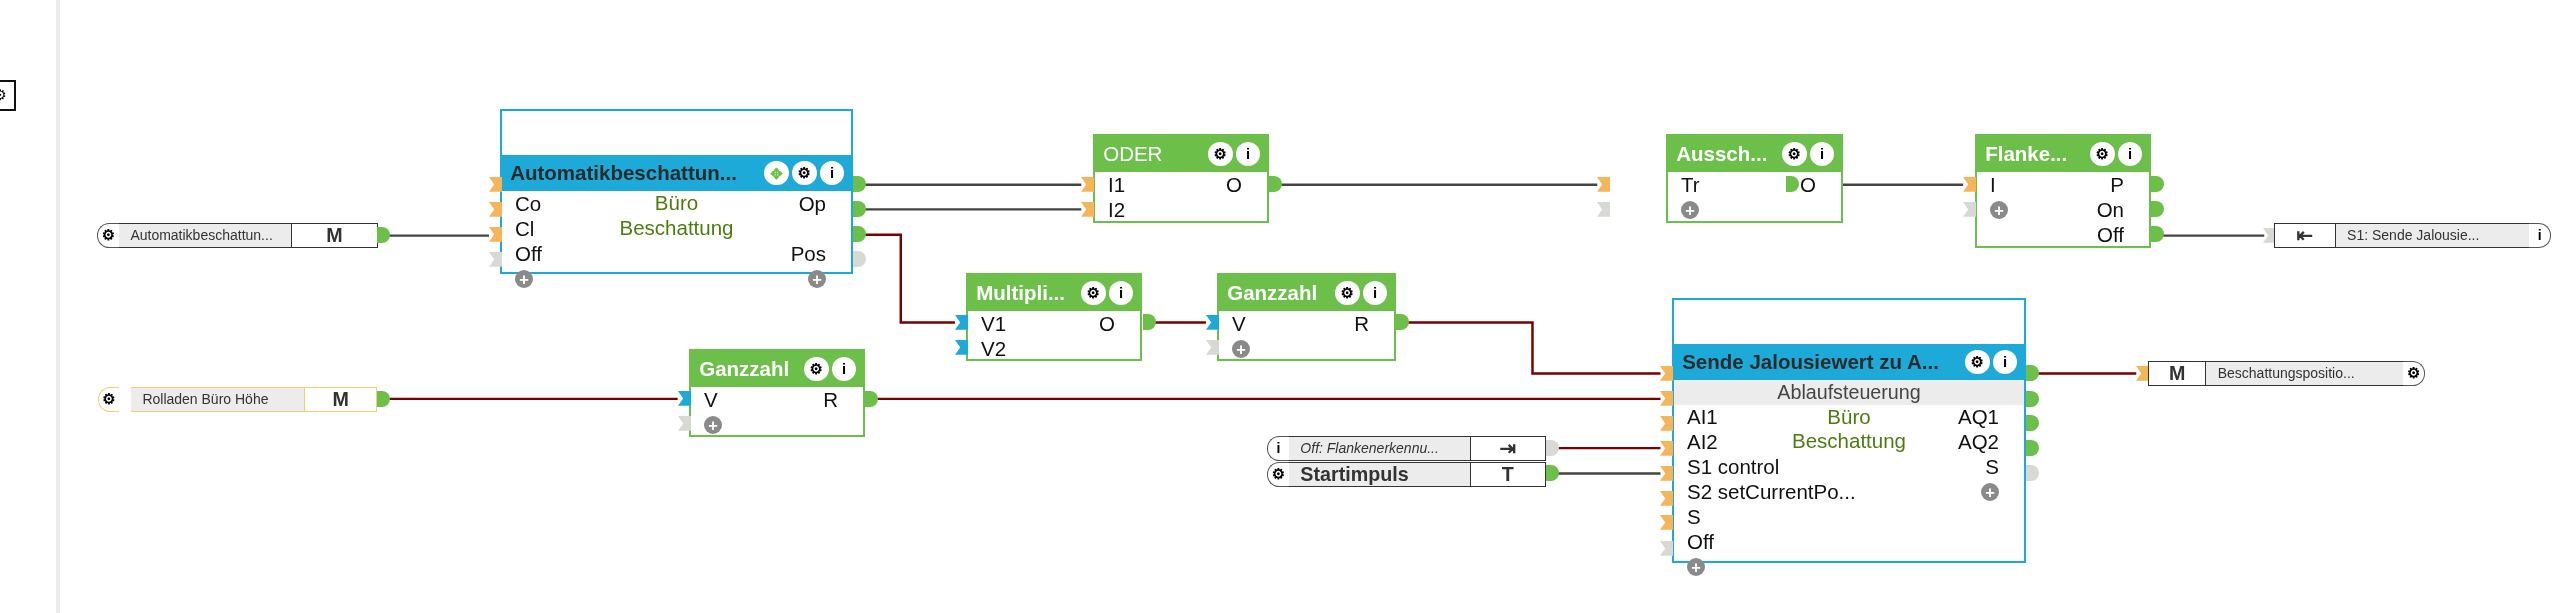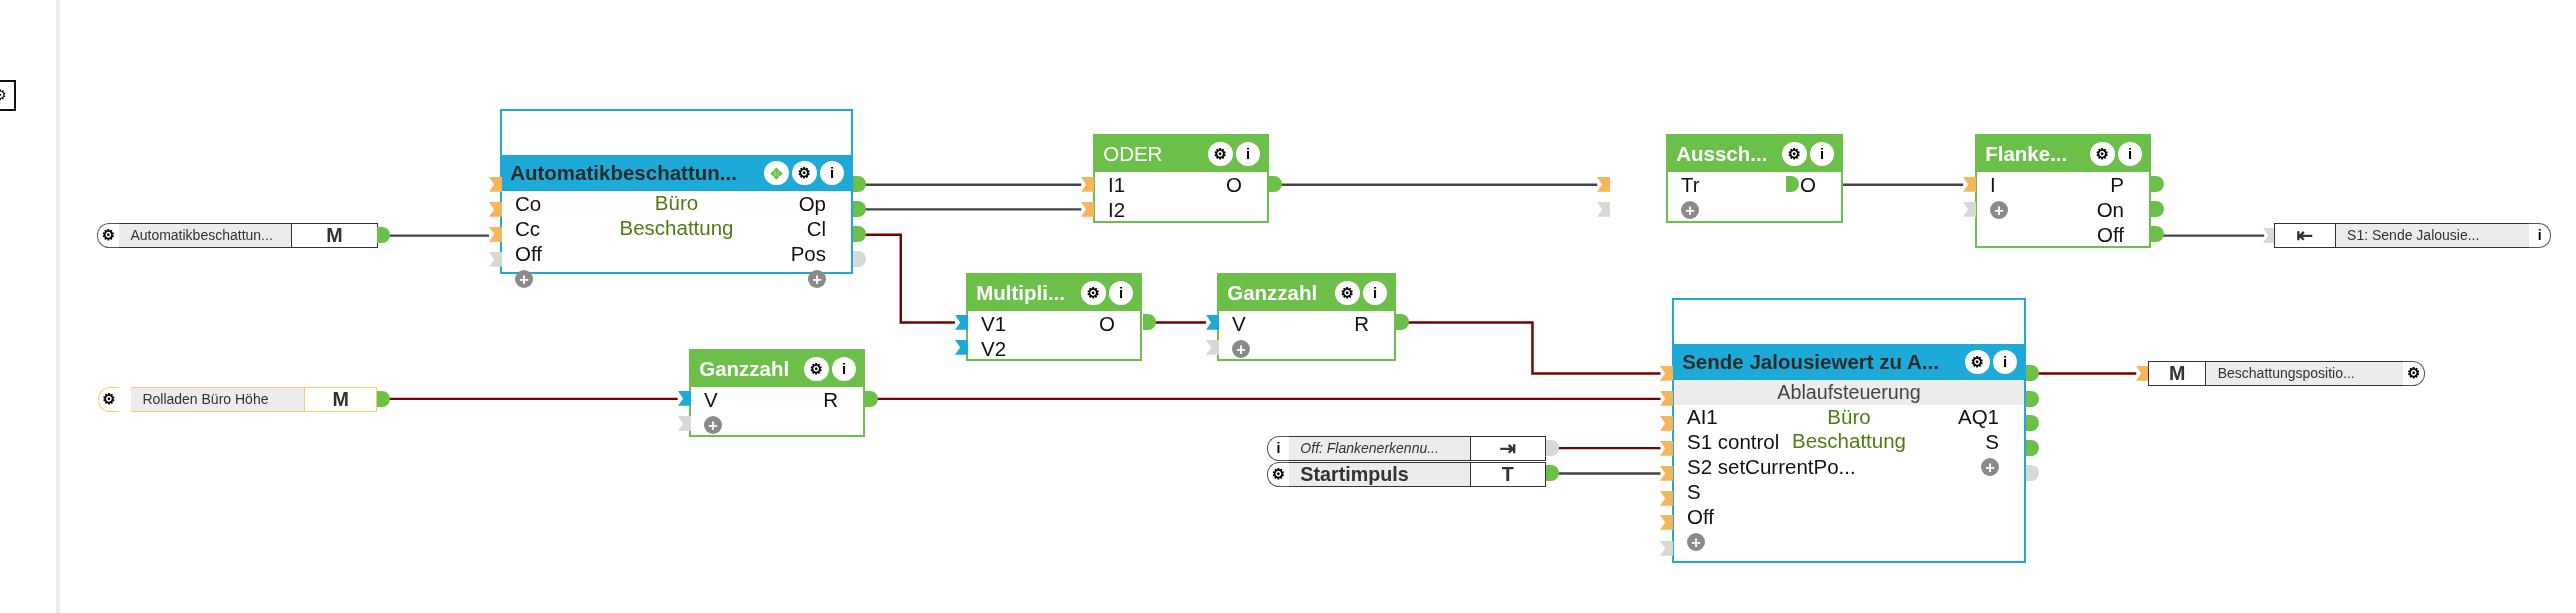--- a/index.html
+++ b/index.html
@@ -126,21 +126,20 @@
     <span class="btn">i</span>
   </div>
   <div class="rows">
     <div class="center-text" style="top:0;">Büro</div>
     <div class="center-text" style="top:24.6px;">Beschattung</div>
     <div class="row">
         <span class="l">Co</span>
         <span class="r">Op</span>
       </div>
     <div class="row">
-        <span class="l">Cc</span>
         <span class="r">Cl</span>
       </div>
     <div class="row">
         <span class="l">Off</span>
         <span class="r">Pos</span>
       </div>
     <div class="row">
         <span class="l">
           <div class="plus">+</div>
         </span>
@@ -314,20 +313,24 @@
       </span>
     <span class="btn">i</span>
   </div>
   <div class="sub">Ablaufsteuerung</div>
   <div class="rows">
     <div class="center-text" style="top:0;">Büro</div>
     <div class="center-text" style="top:24.6px;">Beschattung</div>
     <div class="row">
         <span class="l">AI1</span>
         <span class="r">AQ1</span>
+      </div>
+    <div class="row">
+        <span class="l">AI2</span>
+        <span class="r">AQ2</span>
       </div>
     <div class="row">
         <span class="l">S1 control</span>
         <span class="r">S</span>
       </div>
     <div class="row">
         <span class="l">S2 setCurrentPo...</span>
         <span class="r">
           <div class="plus">+</div>
         </span>

